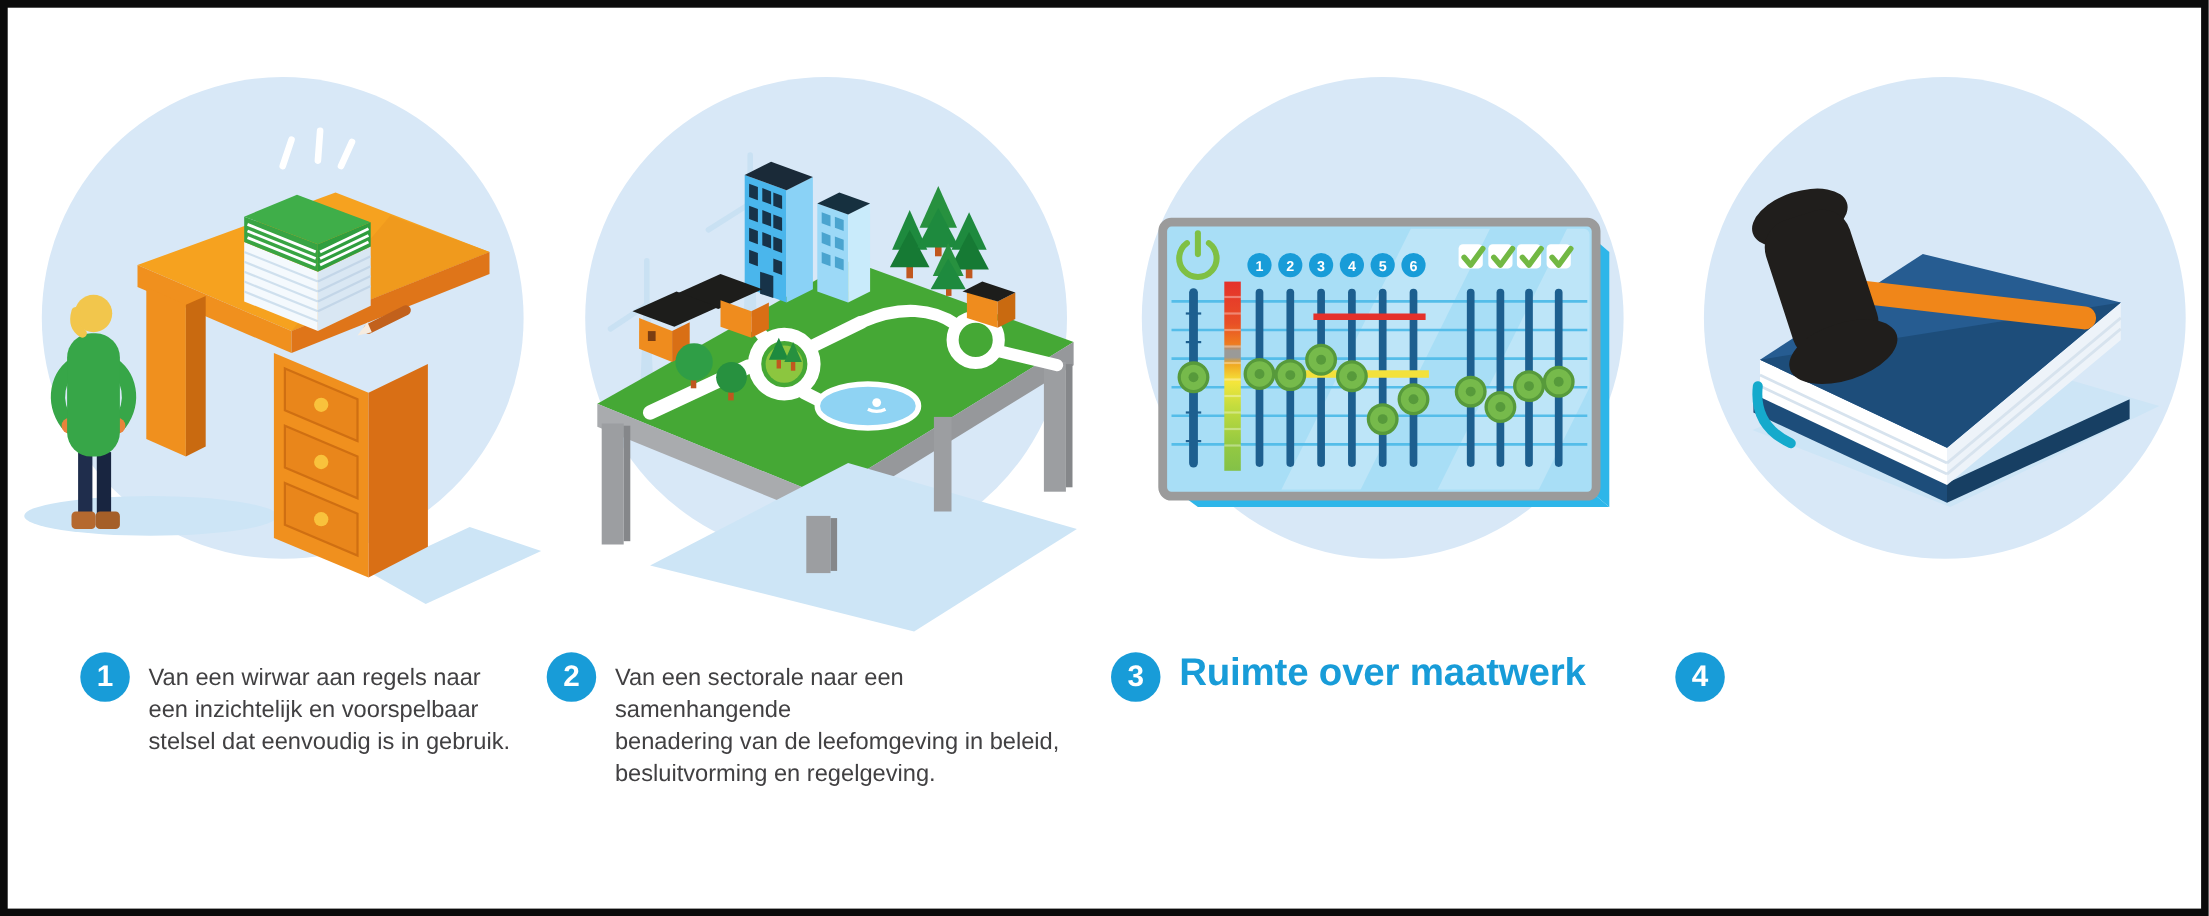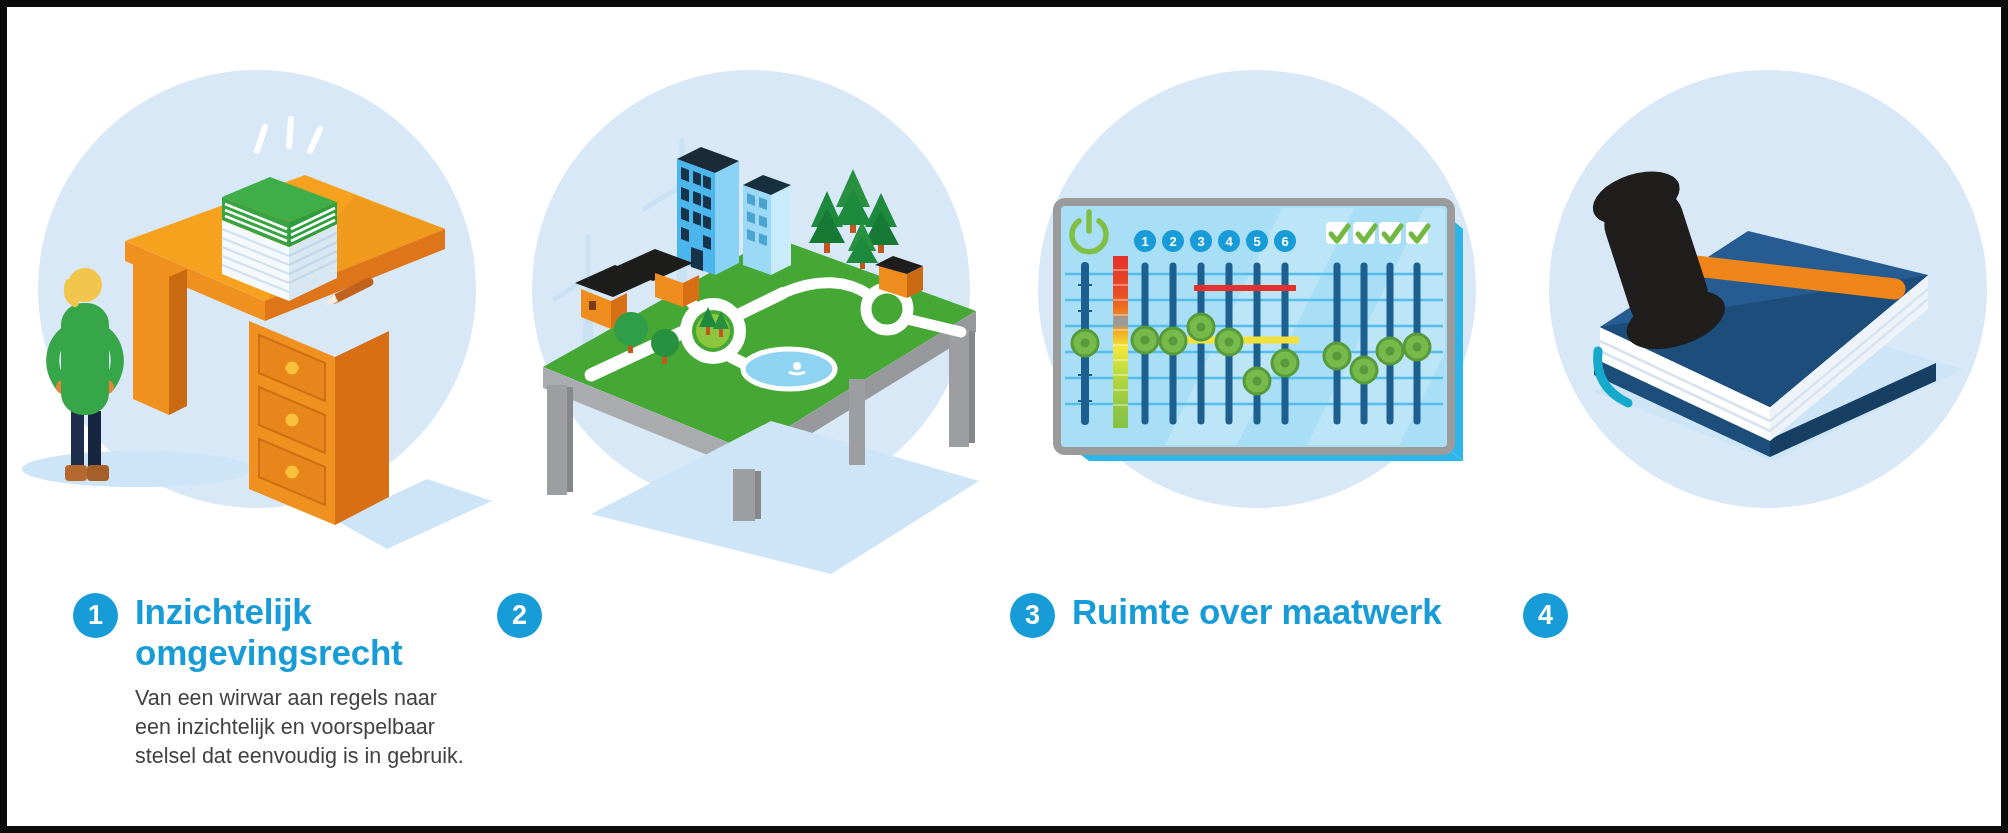--- a/index.html
+++ b/index.html
@@ -446,31 +446,32 @@
           <rect x="68" y="124" width="80" height="132" rx="26"></rect>
           <ellipse cx="108" cy="254" rx="51" ry="26"></ellipse>
         </g>
       </g>
     </svg>
   </div>
 
   <div class="caption cap1">
     <div class="badge">1</div>
     <div class="cap-text">
-      <h2>Inzichtelijk
-omgevingsrecht</h2>
       <p>Van een wirwar aan regels naar
 een inzichtelijk en voorspelbaar
 stelsel dat eenvoudig is in gebruik.</p>
     </div>
   </div>
 
   <div class="caption cap2">
     <div class="badge">2</div>
     <div class="cap-text">
+      <p>Van een sectorale naar een samenhangende
+benadering van de leefomgeving in beleid,
+besluitvorming en regelgeving.</p>
     </div>
   </div>
 
   <div class="caption cap3">
     <div class="badge">3</div>
     <div class="cap-text">
       <h2>Ruimte over maatwerk</h2>
     </div>
   </div>
 

